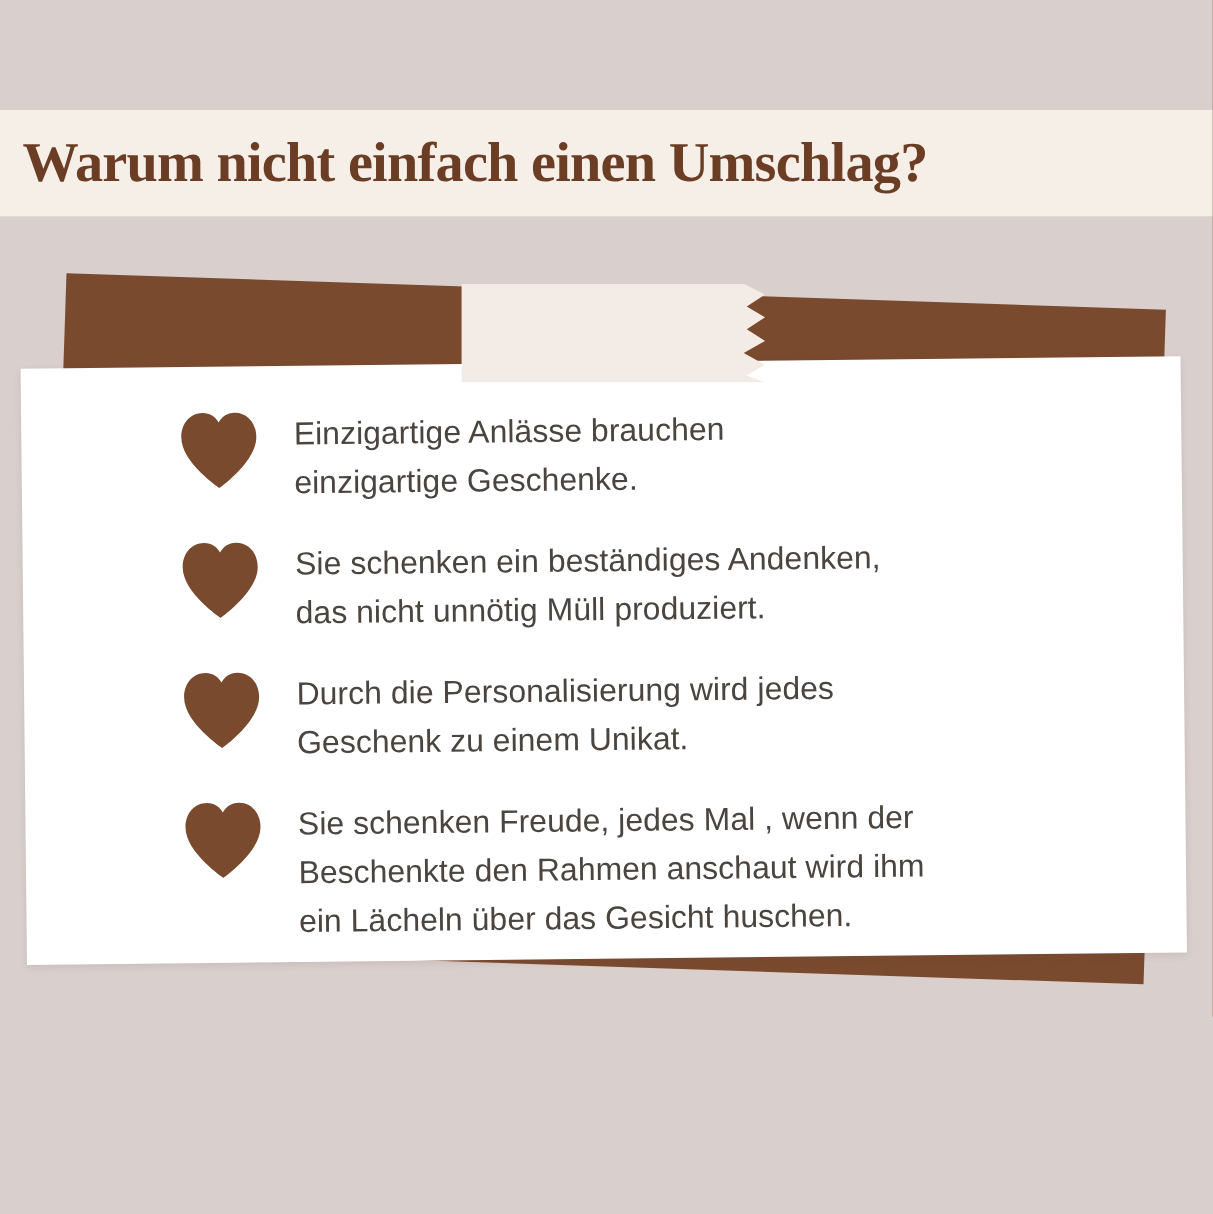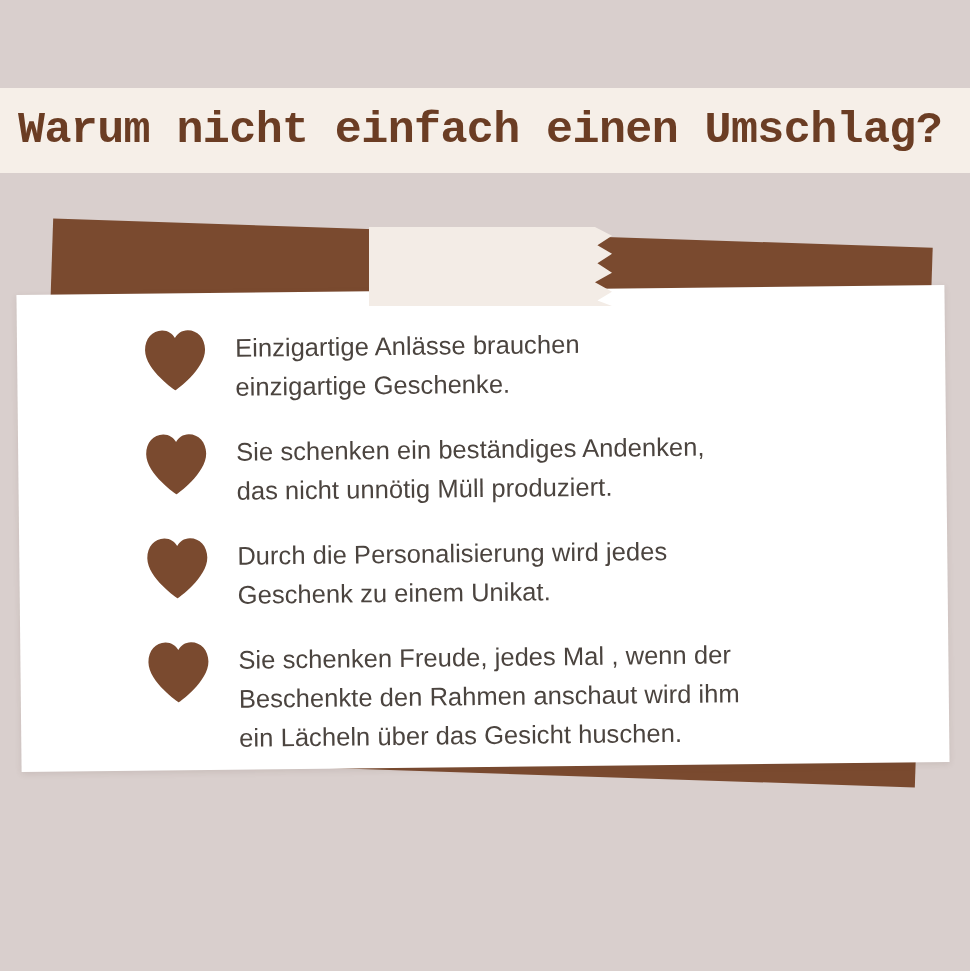--- a/index.html
+++ b/index.html
@@ -36,21 +36,21 @@
     box-sizing: border-box;
     padding-left: 32px;
   }
   #title-text {
     color: #6b3d24;
     font-size: 45px;
     font-weight: bold;
     letter-spacing: -0.6px;
     white-space: nowrap;
     line-height: 1;
-    font-family: Liberation Mono, monospace;
+    font-family: Liberation Serif, serif;
   }
 
   
   #brown-slab {
     position: absolute;
     left: 44px;
     top: 233px;
     width: 880px;
     height: 540px;
     background: #7a4a2f;

